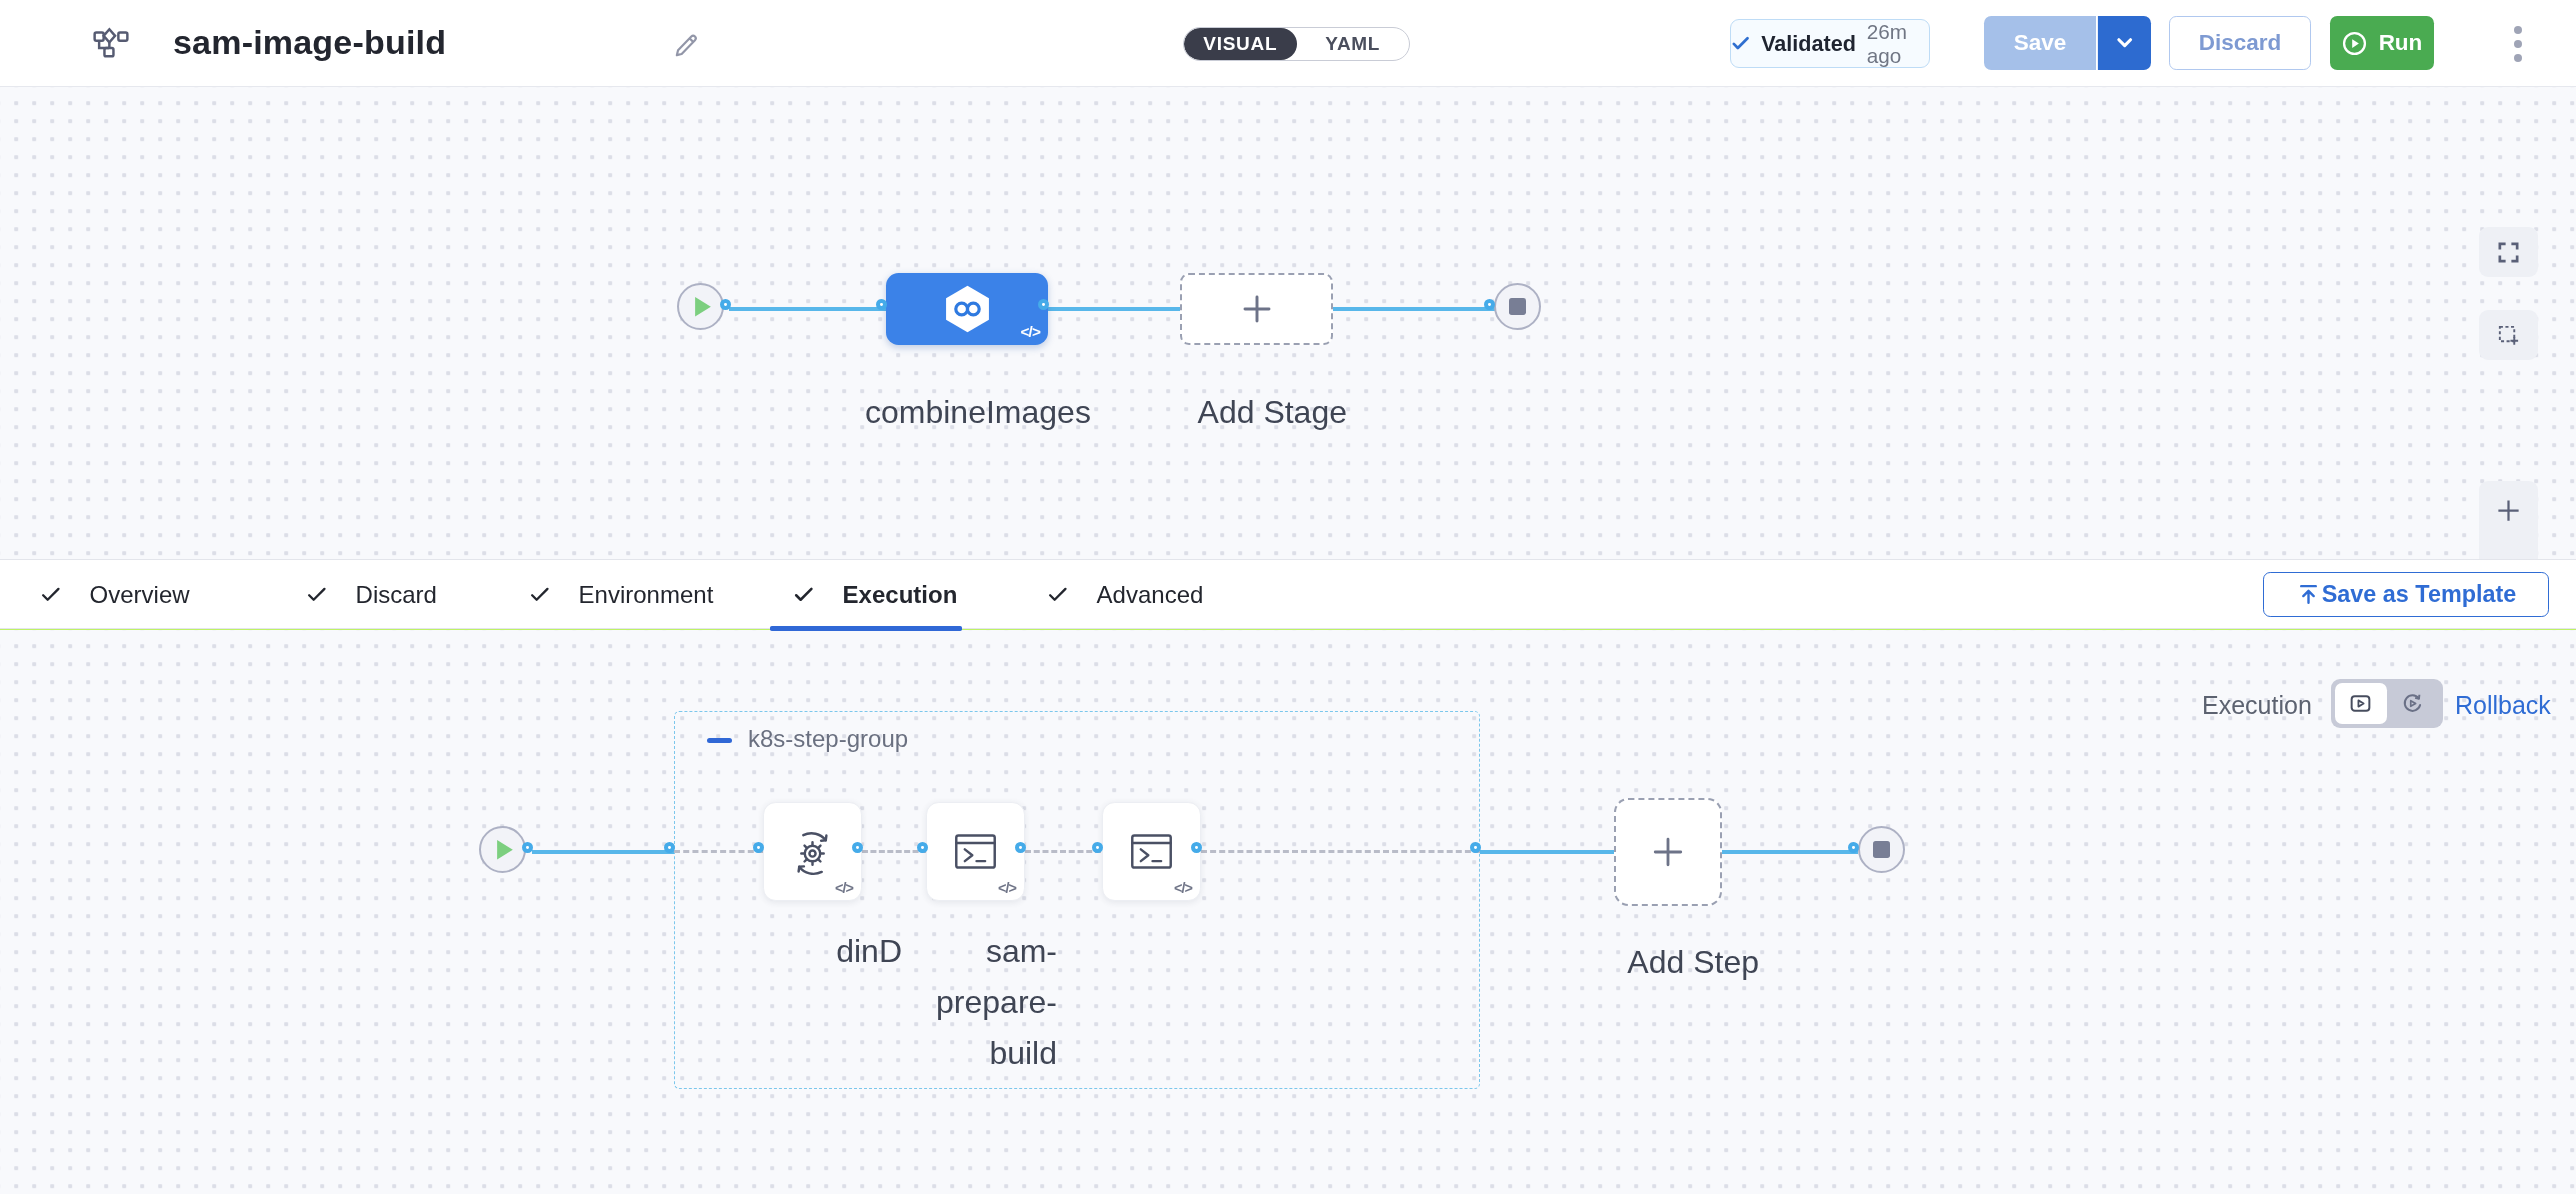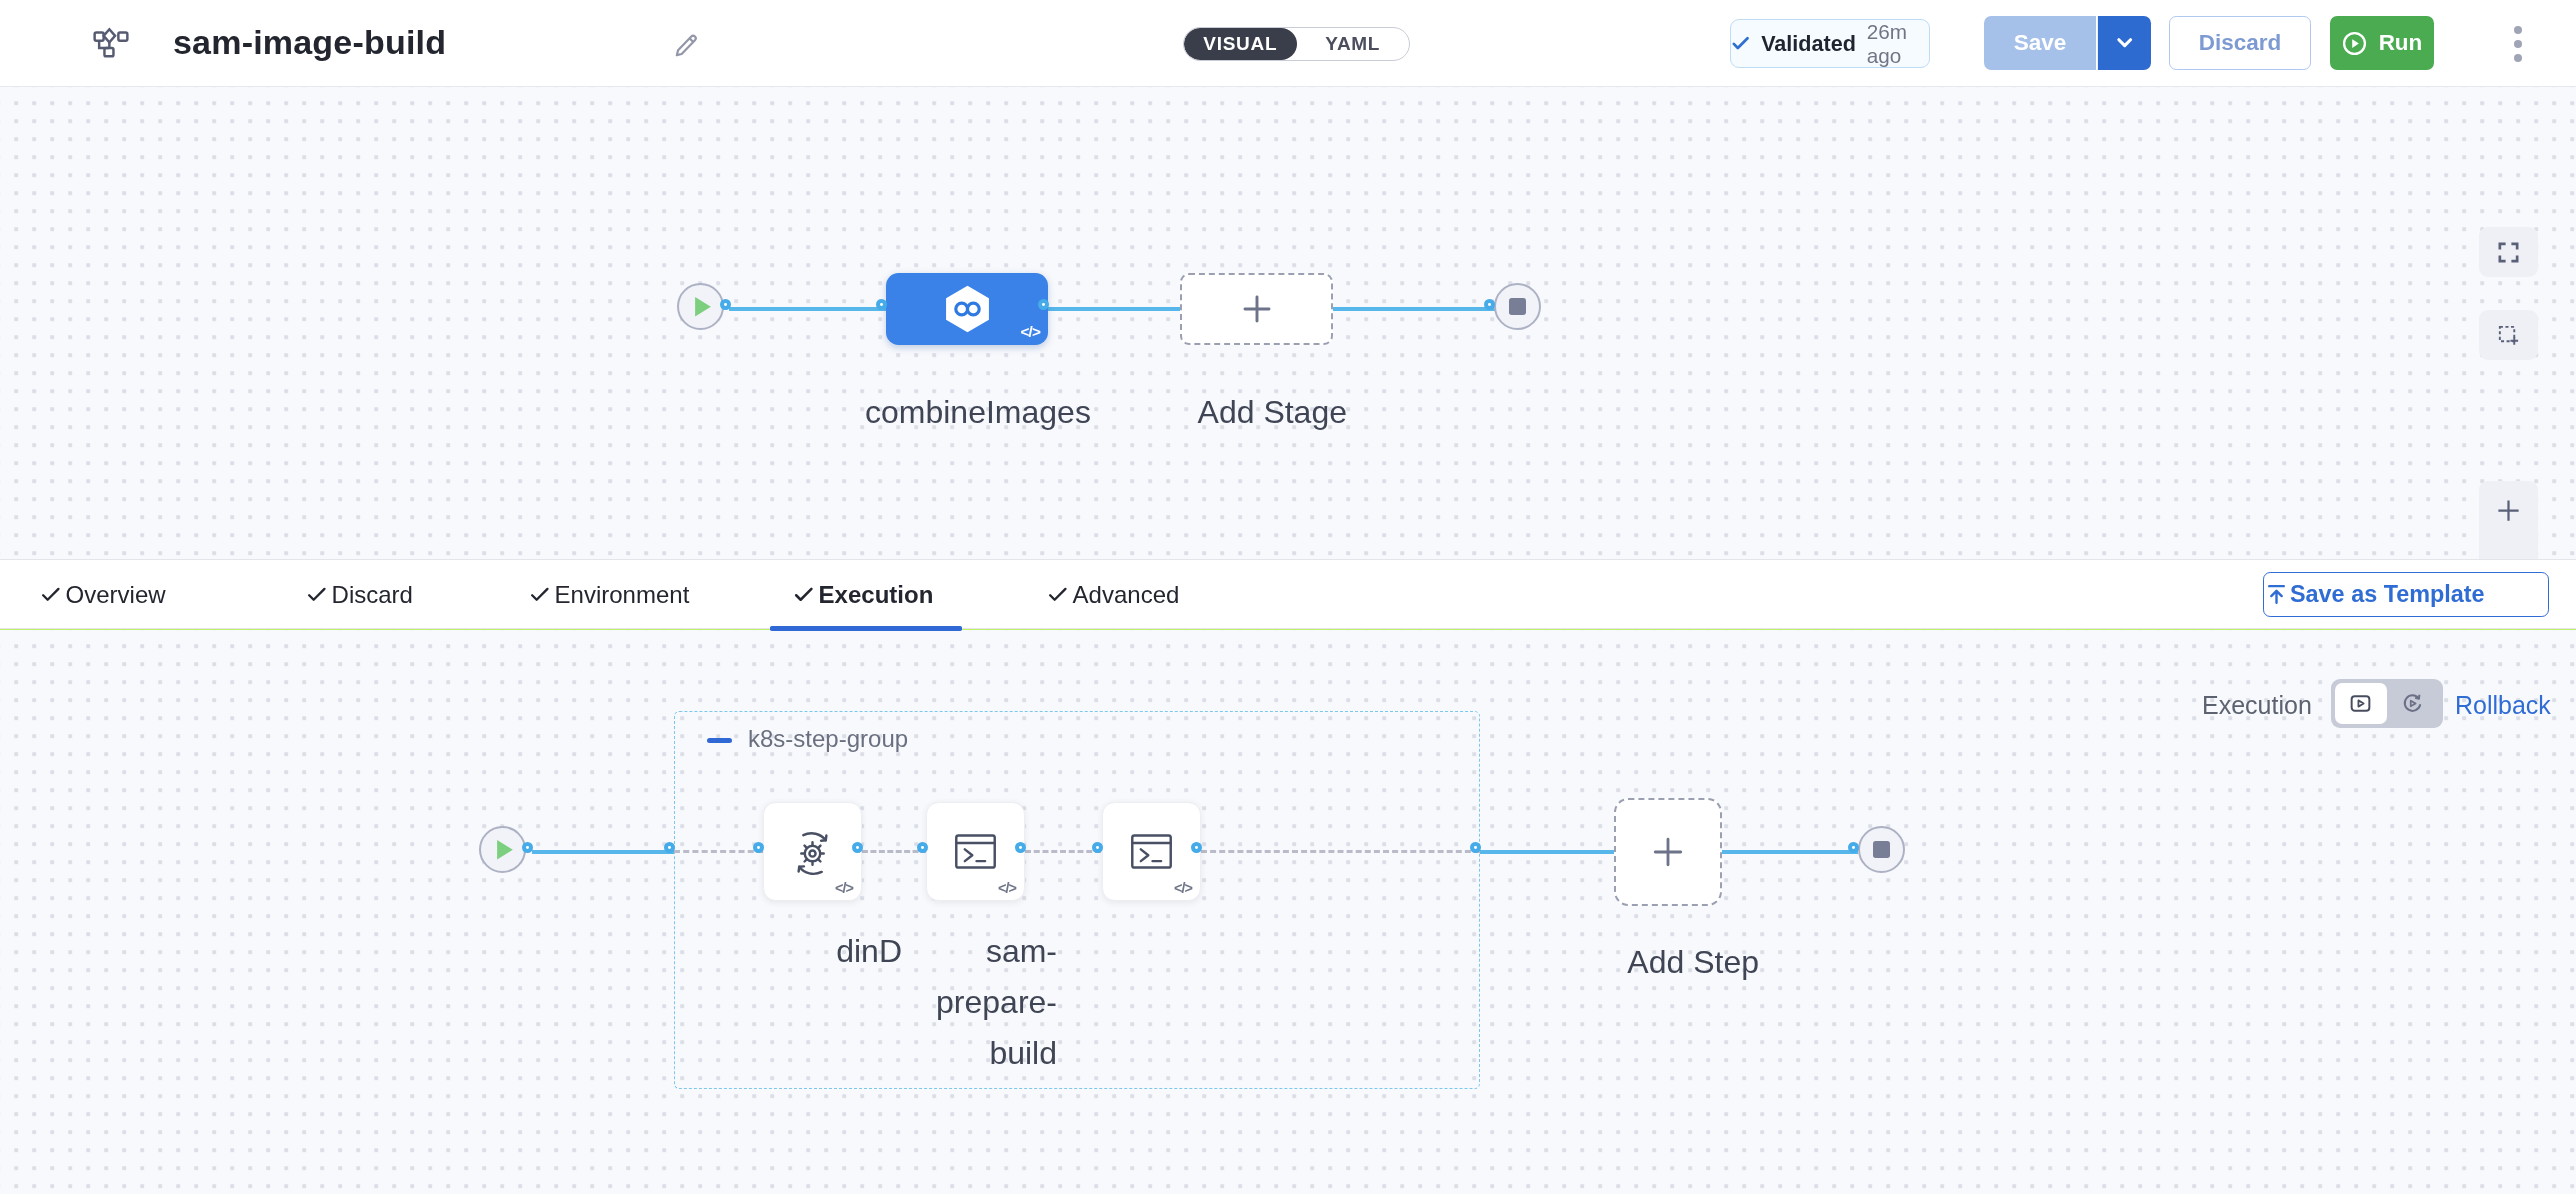--- a/index.html
+++ b/index.html
@@ -65,27 +65,27 @@
 
   .ctrl-btn { width:59px; height:50px; background:#eef0f5; border-radius:9px;
     display:flex; align-items:center; justify-content:center; cursor:pointer; z-index:2; }
   .zoom-group { left:2479px; top:394px; width:59px; height:119px; background:#eef0f5;
     border-radius:9px; display:flex; flex-direction:column; z-index:2; }
   .zoom-group > div { flex:1; display:flex; align-items:center; justify-content:center; cursor:pointer; }
 
   
   .tabbar { left:0; top:559px; width:2576px; height:70px; background:#fff;
     border-top:0.9px solid #e3e5eb; border-bottom:0.9px solid #e3e5eb; z-index:9; }
-  .tab { position:absolute; top:0; height:70px; display:flex; align-items:center; gap:4px;
+  .tab { position:absolute; top:0; height:70px; display:flex; align-items:center; gap:28px;
     font-size:24px; color:#23262e; cursor:pointer; }
   .tab-underline { position:absolute; left:770px; top:66px; width:192px; height:4.5px;
     background:#3068d6; border-radius:1.8px; }
   .btn-template { left:2263px; top:572px; width:286px; height:45px; background:#fff;
     border:1.8px solid #2f6cd4; border-radius:7.2px; color:#2f6cd4; font-size:23.4px; font-weight:bold;
-    display:flex; align-items:center; gap:1px; cursor:pointer; z-index:10; }
+    display:flex; align-items:center; justify-content:center; gap:1px; cursor:pointer; z-index:10; }
 
   
   .exec-mode-label { left:2202px; top:691px; font-size:25px; color:#5c6270; z-index:2; }
   .exec-toggle { left:2331px; top:679px; width:112px; height:49px; background:#c7cad7;
     border-radius:9px; display:flex; padding:3.6px; z-index:2; }
   .exec-toggle > div { width:52px; display:flex; align-items:center; justify-content:center;
     cursor:pointer; border-radius:7.2px; }
   .exec-toggle .on { background:#fff; }
   .rollback { left:2455px; top:691px; font-size:25px; color:#2f6cd4; cursor:pointer; z-index:2; }
   .step-group { left:674px; top:711px; width:806px; height:378px;

